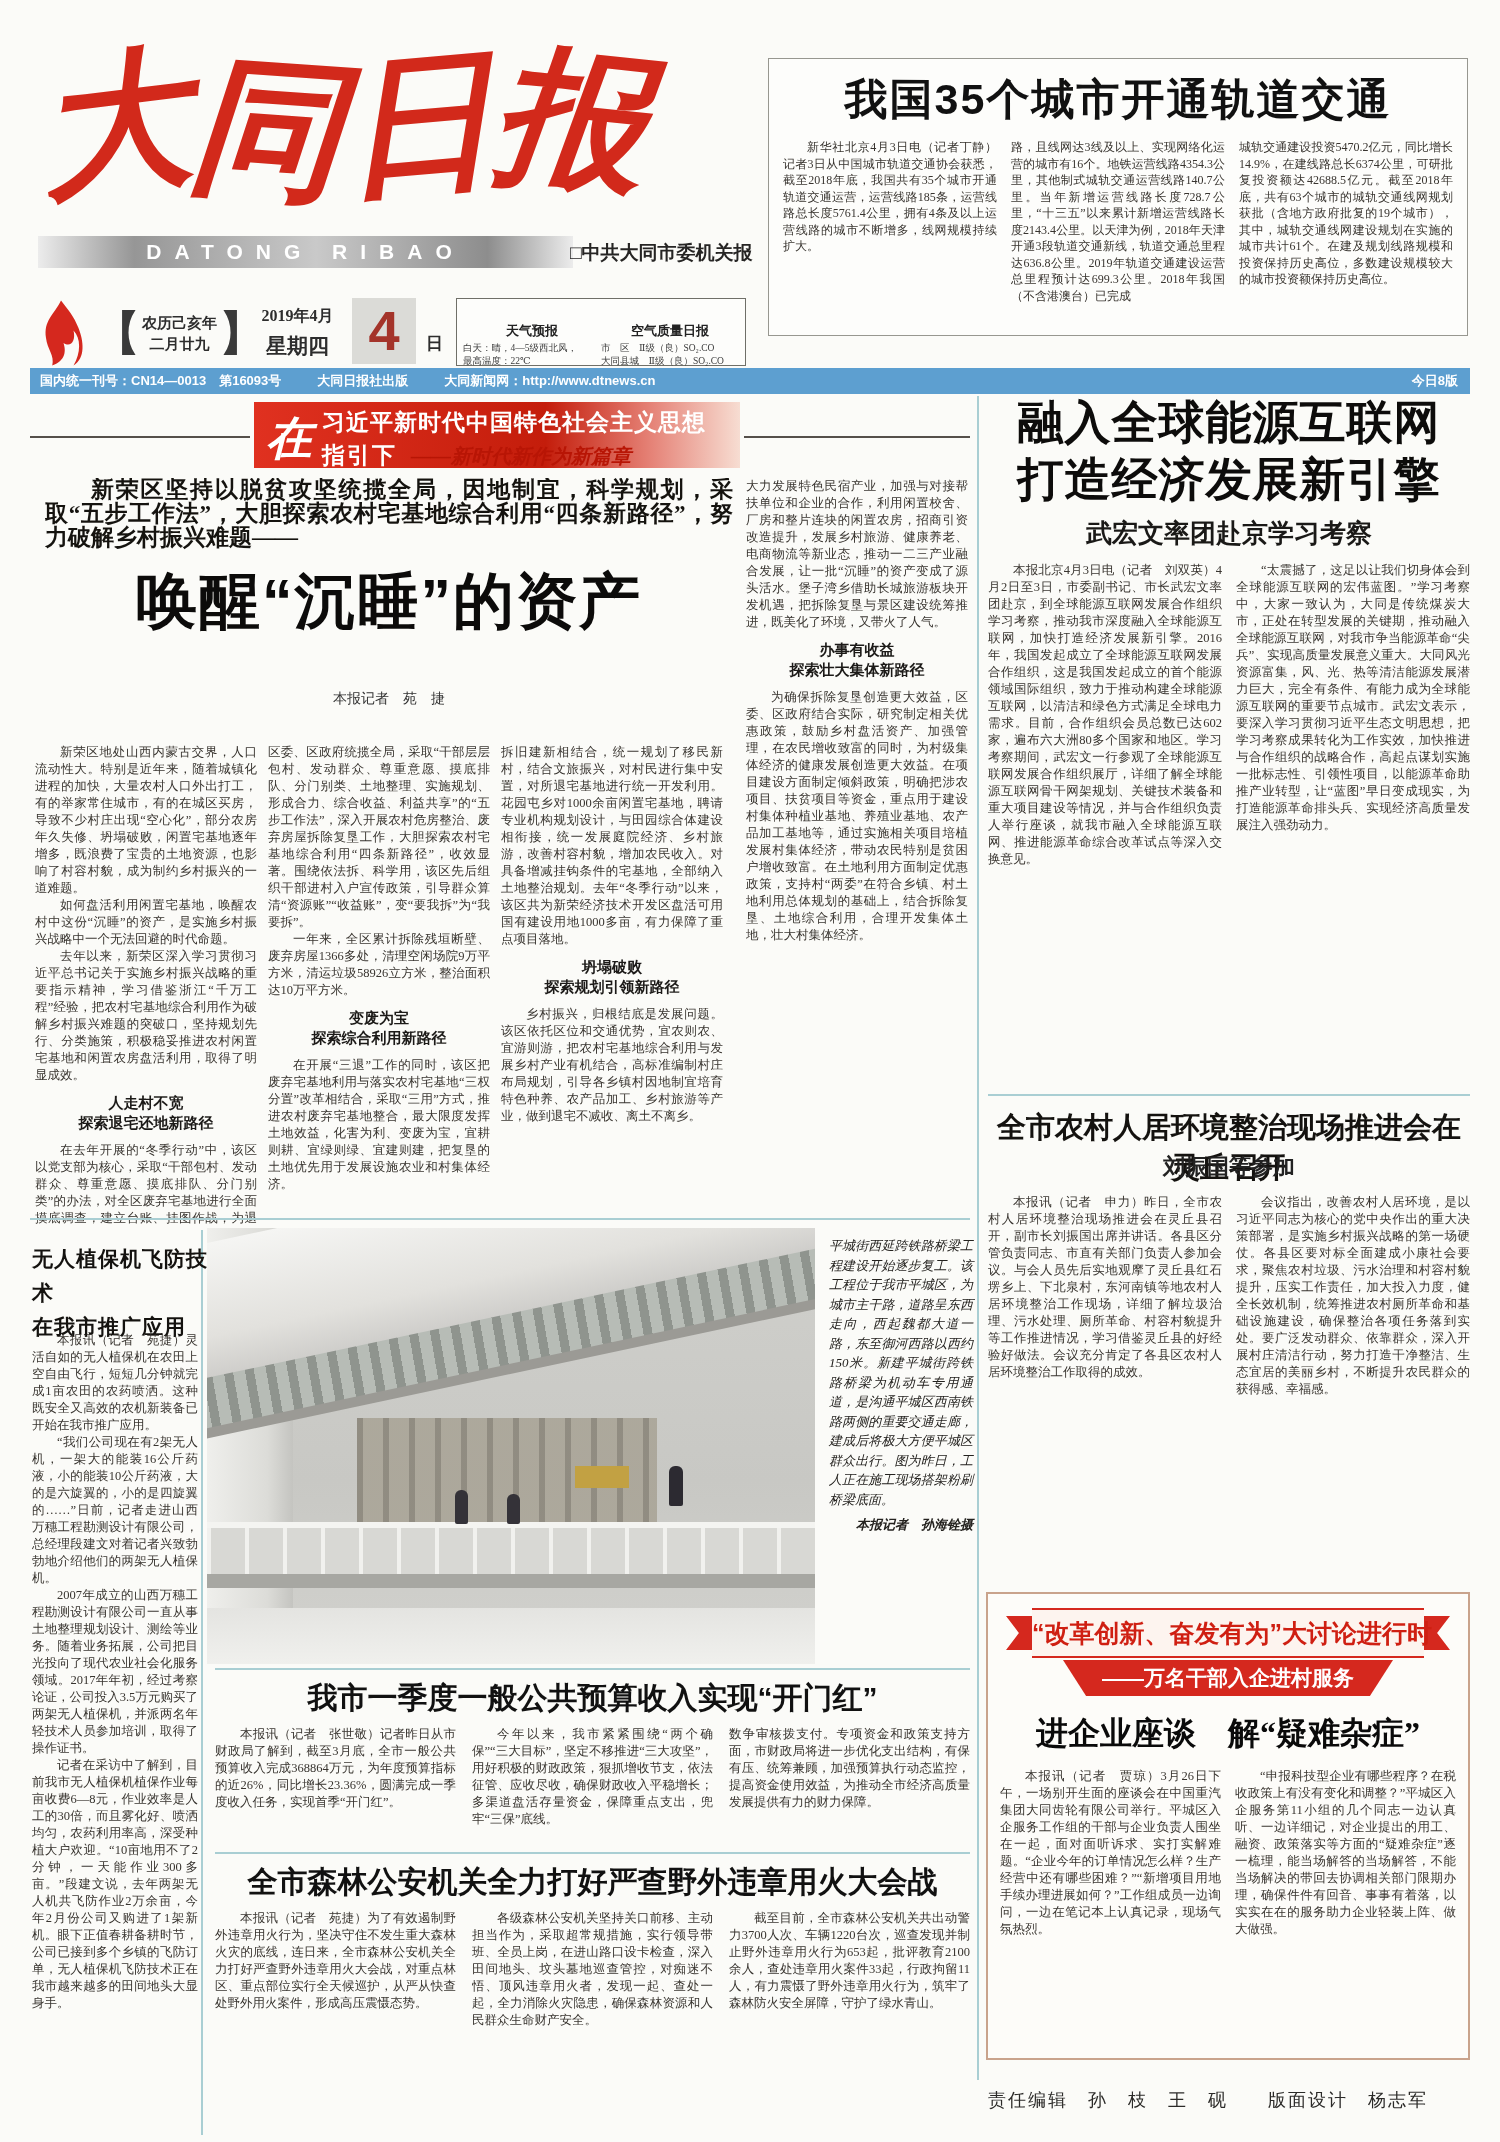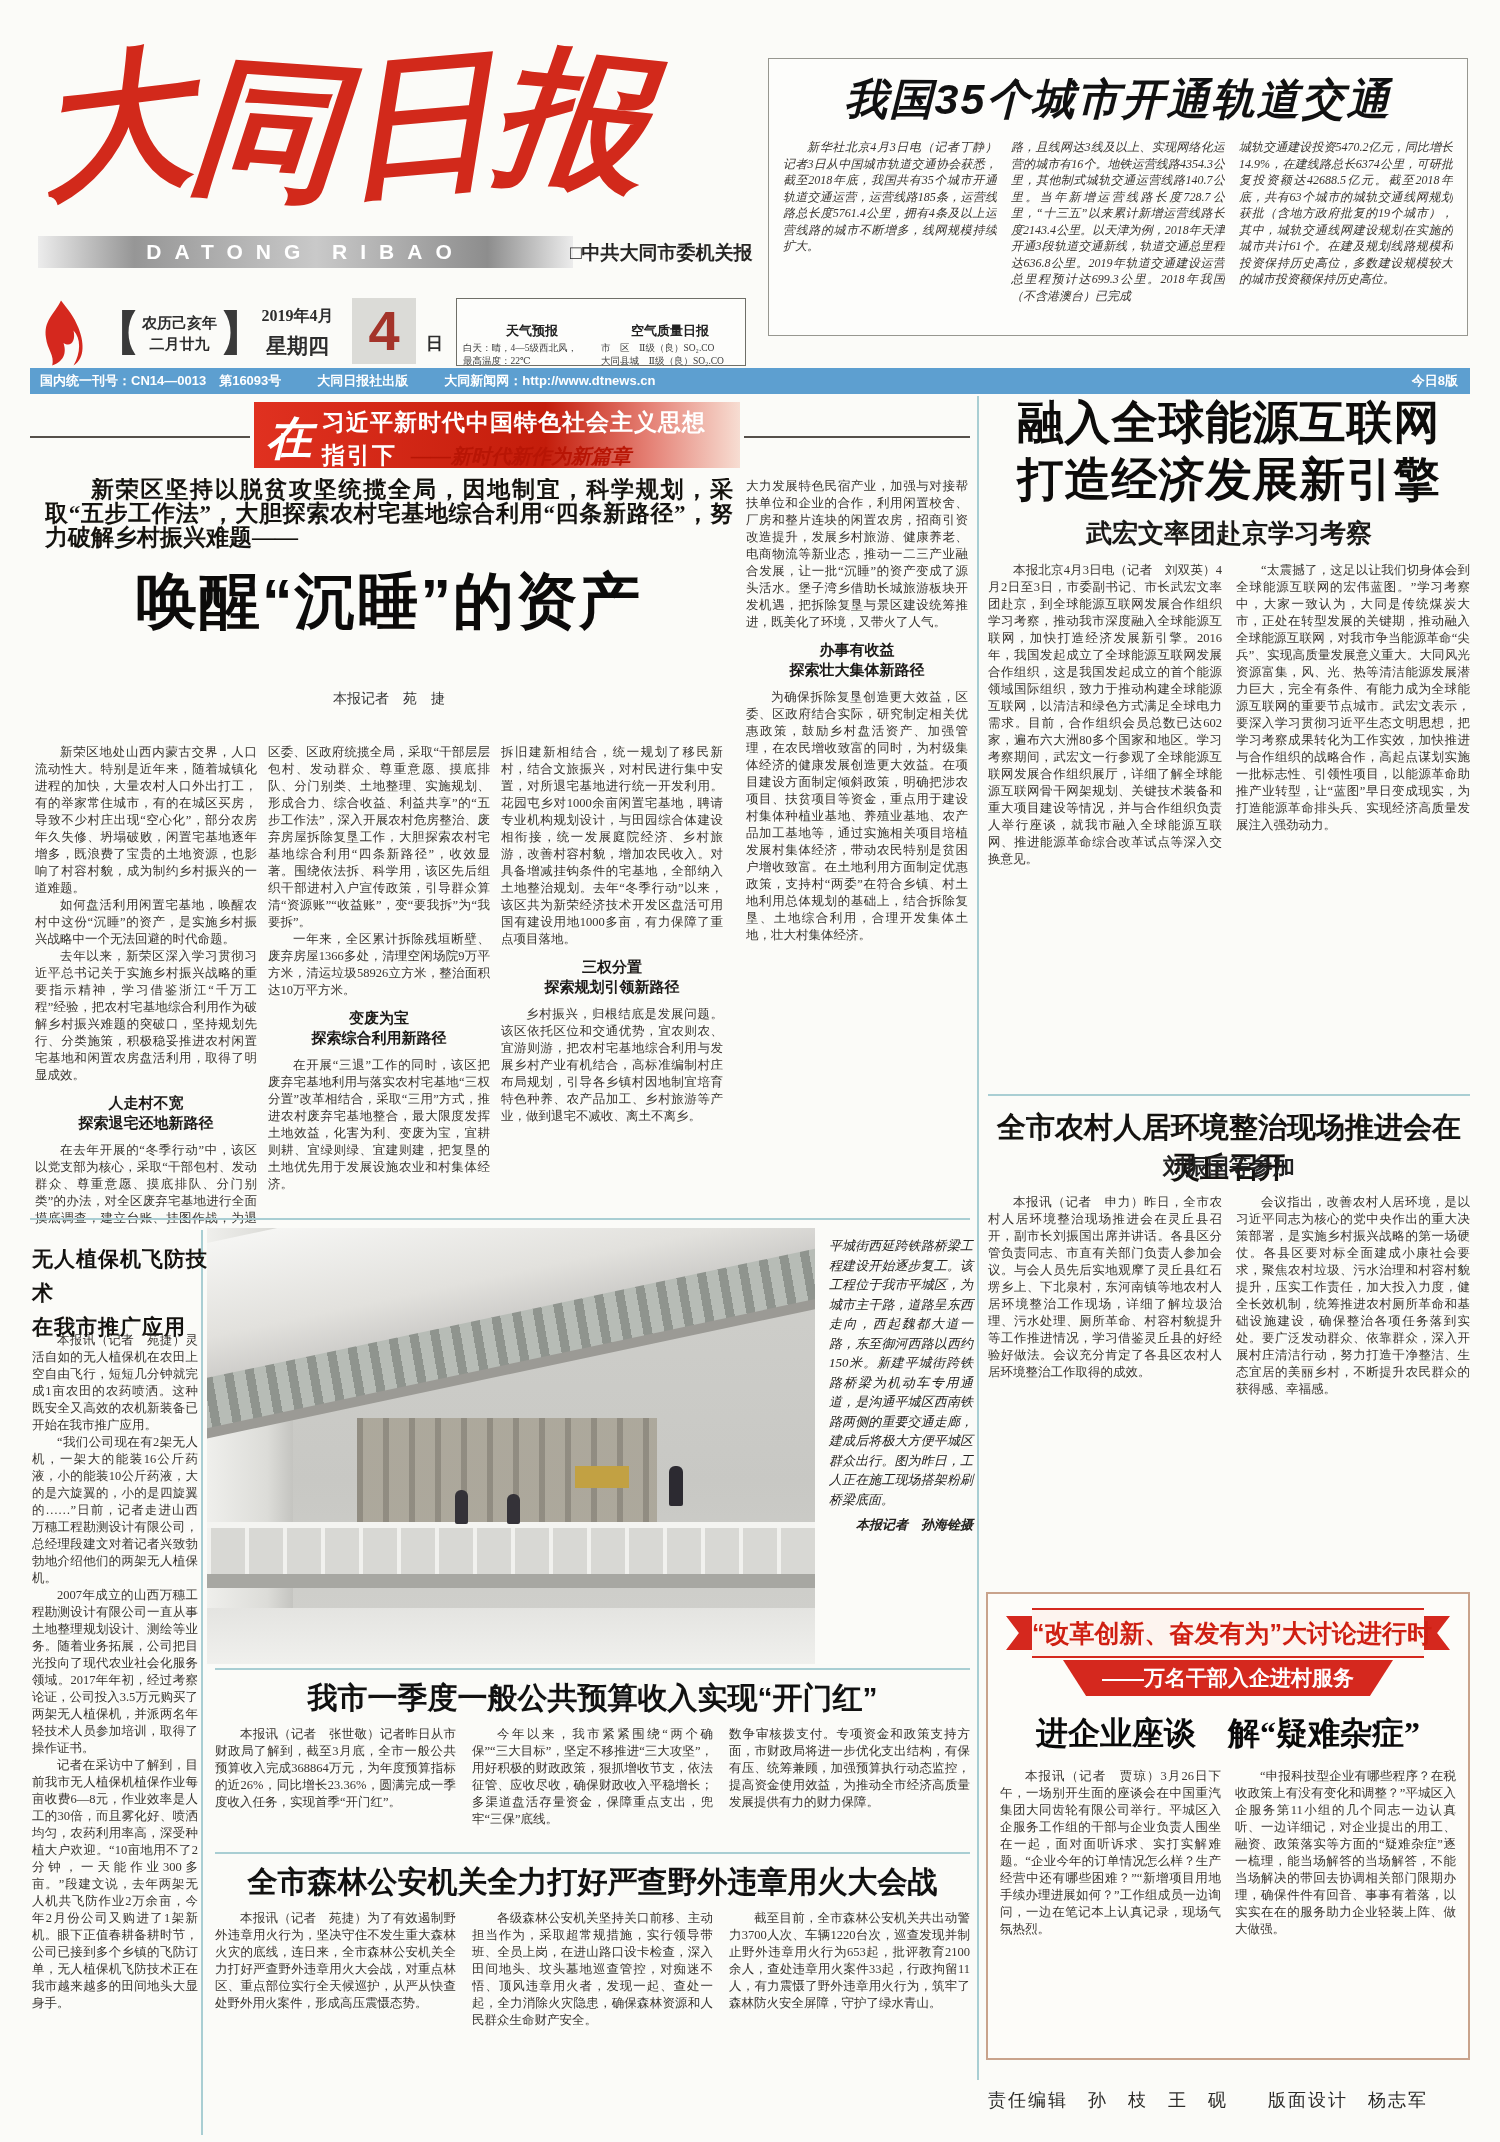--- a/index.html
+++ b/index.html
@@ -22,21 +22,21 @@
   .mc1{transform:rotate(4deg) translateY(6px);}
   .mc2{transform:rotate(-5deg);}
   .mc3{transform:rotate(6deg) translateY(-4px);}
   .latin-bar{left:38px;top:236px;width:535px;height:32px;color:#fff;text-align:center;line-height:32px;
              font-weight:bold;font-size:21px;letter-spacing:13px;
              background:linear-gradient(90deg,#ececec,#969696 18%,#c9c9c9 52%,#8d8d8d 84%,#ececec);}
   .agency{left:570px;top:240px;width:230px;font-weight:bold;font-size:19px;color:#262524;}
 
   
   .top-box{left:768px;top:58px;width:700px;height:278px;border:1px solid #979790;background:#fdfdfb;
-           padding:8px 14px;box-sizing:border-box;font-style:italic;}
+           padding:8px 14px;box-sizing:border-box;}
   .top-box h1{margin:4px 0 10px;text-align:center;font-size:43px;letter-spacing:2px;color:#111;}
   .top-cols{display:flex;gap:14px;height:185px;overflow:hidden;}
   .top-cols .col{flex:1;font-size:12px;line-height:16.5px;}
 
   
   .flame{left:34px;top:298px;width:54px;height:70px;}
   .lunar{left:94px;top:302px;height:64px;display:flex;align-items:center;gap:2px;}
   .lunar .br{font-size:46px;color:#3a3a3a;line-height:64px;font-weight:bold;}
   .lunar .mid{font-weight:bold;font-size:15px;line-height:21px;text-align:center;color:#2d2d2d;}
   .dateblk{left:250px;top:306px;width:95px;text-align:center;color:#2d2d2d;}
@@ -260,21 +260,21 @@
     <p>一年来，全区累计拆除残垣断壁、废弃房屋1366多处，清理空闲场院9万平方米，清运垃圾58926立方米，整治面积达10万平方米。</p>
     <div class="colhead">
       <div>变废为宝</div>
       <div>探索综合利用新路径</div>
     </div>
     <p>在开展“三退”工作的同时，该区把废弃宅基地利用与落实农村宅基地“三权分置”改革相结合，采取“三用”方式，推进农村废弃宅基地整合，最大限度发挥土地效益，化害为利、变废为宝，宜耕则耕、宜绿则绿、宜建则建，把复垦的土地优先用于发展设施农业和村集体经济。</p>
   </div>
   <div class="abs col lc lc3">
     <p style="text-indent:0">拆旧建新相结合，统一规划了移民新村，结合文旅振兴，对村民进行集中安置，对所退宅基地进行统一开发利用。花园屯乡对1000余亩闲置宅基地，聘请专业机构规划设计，与田园综合体建设相衔接，统一发展庭院经济、乡村旅游，改善村容村貌，增加农民收入。对具备增减挂钩条件的宅基地，全部纳入土地整治规划。去年“冬季行动”以来，该区共为新荣经济技术开发区盘活可用国有建设用地1000多亩，有力保障了重点项目落地。</p>
     <div class="colhead">
-      <div>三权分置</div>
+      <div>坍塌破败</div>
       <div>探索规划引领新路径</div>
     </div>
     <p>乡村振兴，归根结底是发展问题。该区依托区位和交通优势，宜农则农、宜游则游，把农村宅基地综合利用与发展乡村产业有机结合，高标准编制村庄布局规划，引导各乡镇村因地制宜培育特色种养、农产品加工、乡村旅游等产业，做到退宅不减收、离土不离乡。</p>
   </div>
   <div class="abs col lc4">
     <p style="text-indent:0">大力发展特色民宿产业，加强与对接帮扶单位和企业的合作，利用闲置校舍、厂房和整片连块的闲置农房，招商引资改造提升，发展乡村旅游、健康养老、电商物流等新业态，推动一二三产业融合发展，让一批“沉睡”的资产变成了源头活水。堡子湾乡借助长城旅游板块开发机遇，把拆除复垦与景区建设统筹推进，既美化了环境，又带火了人气。</p>
     <div class="colhead">
       <div>办事有收益</div>
       <div>探索壮大集体新路径</div>
     </div>

